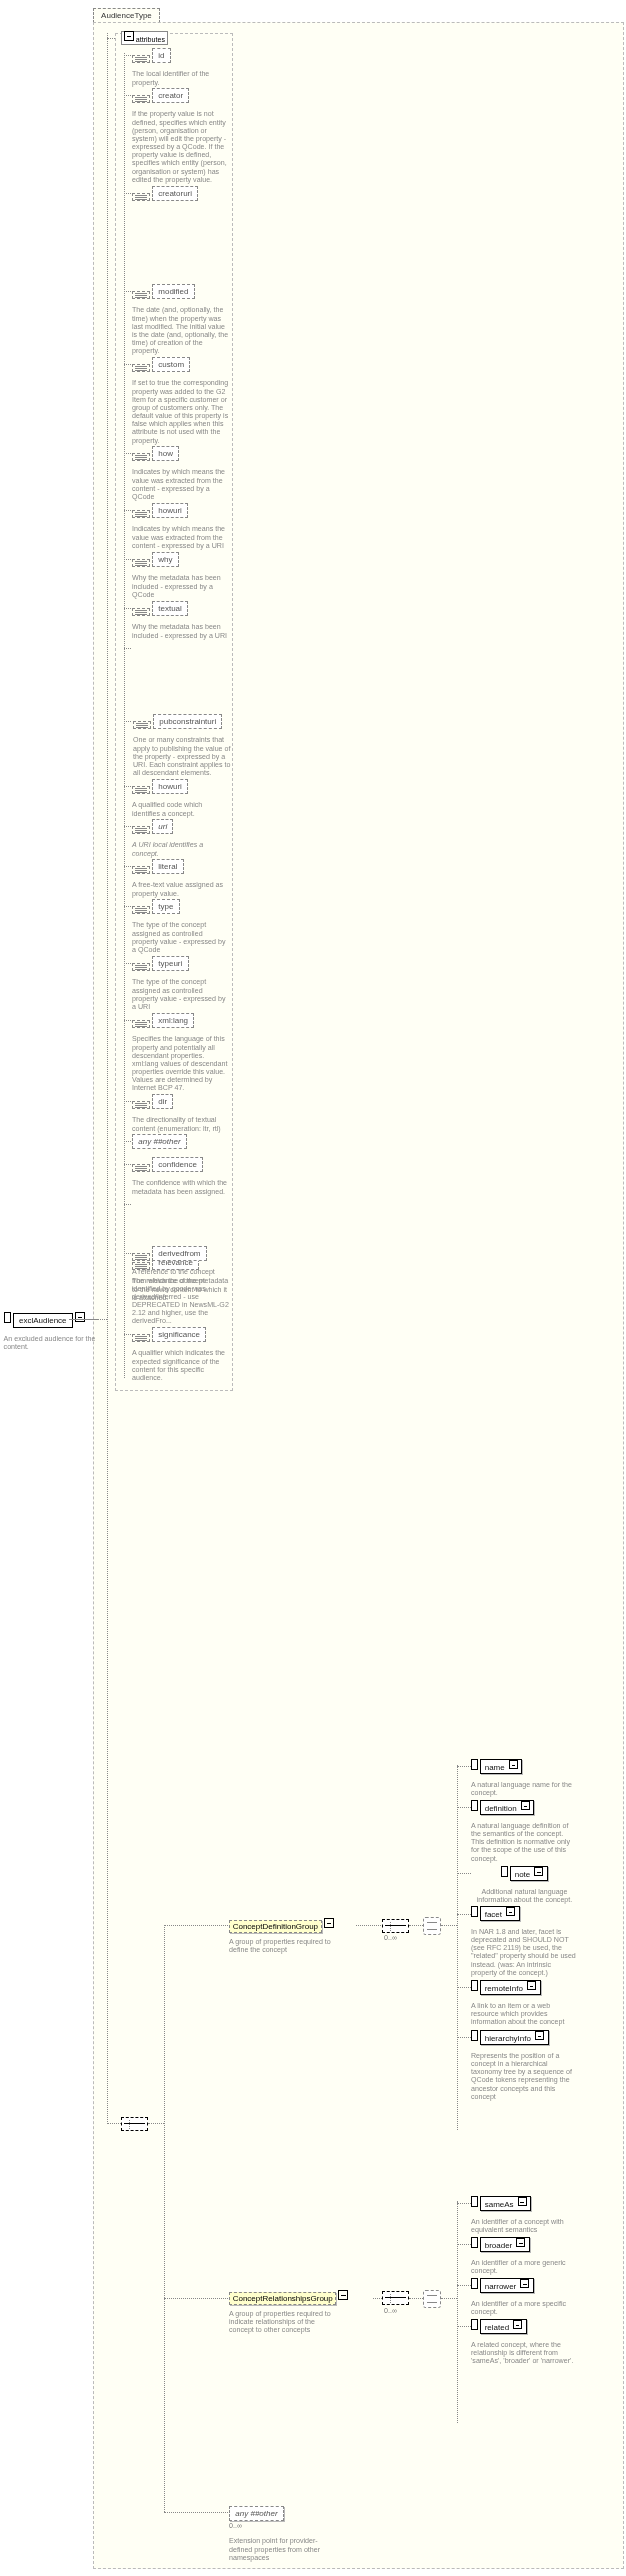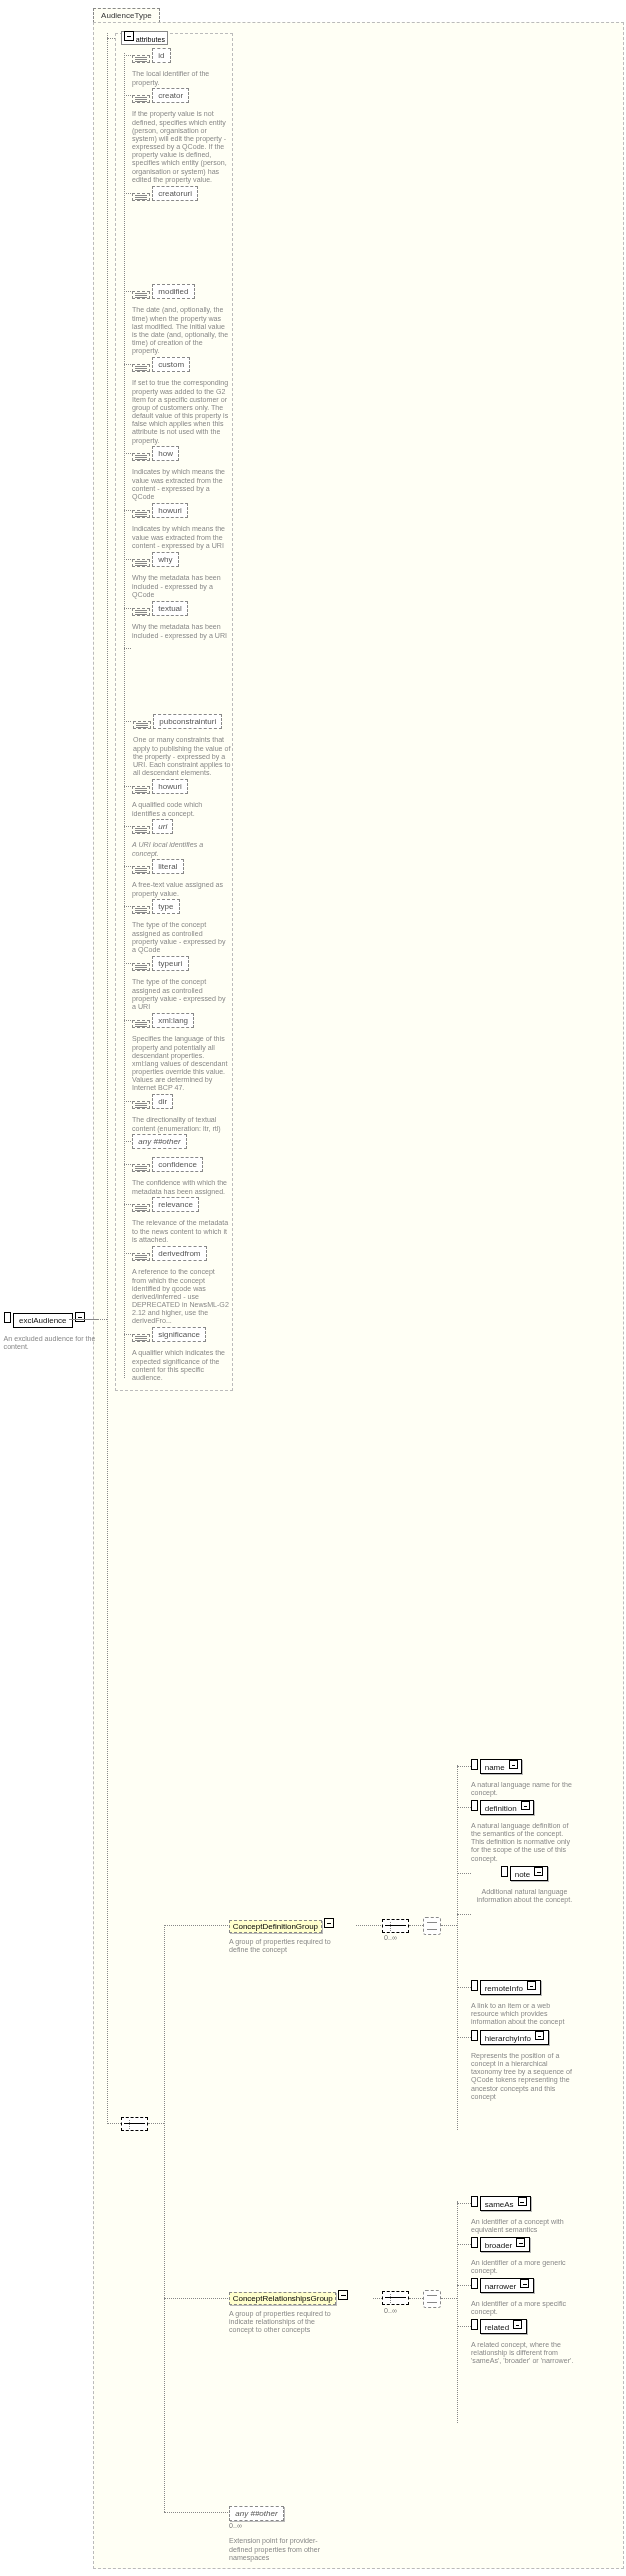--- a/index.html
+++ b/index.html
@@ -203,21 +203,21 @@
         <span></span>
       </span> <span class="box dashed">dir</span><div class="desc">The directionality of textual content (enumeration: ltr, rtl)</div></div>
     <div class="hline d" style="left: 124px; top: 1141px; width: 7.1px;"></div>
     <div class="hline d" style="left: 124px; top: 1164px; width: 7.1px;"></div>
     <div class="row" style="left: 132px; top: 1157px;"><span class="bars">
         <span></span>
         <span></span>
         <span></span>
       </span> <span class="box dashed">confidence</span><div class="desc">The confidence with which the metadata has been assigned.</div></div>
     <div class="hline d" style="left: 124px; top: 1204px; width: 7.1px;"></div>
-    <div class="row" style="left: 132px; top: 1197px;"><span class="bars">
+    <div class="row" style="left: 132px; top: 1255px;"><span class="bars">
         <span></span>
         <span></span>
         <span></span>
       </span> <span class="box dashed">relevance</span><div class="desc">The relevance of the metadata to the news content to which it is attached.</div></div>
     <div class="hline d" style="left: 124px; top: 1253px; width: 7.1px;"></div>
     <div class="row" style="left: 132px; top: 1246px;"><span class="bars">
         <span></span>
         <span></span>
         <span></span>
       </span> <span class="box dashed">derivedfrom</span><div class="desc">A reference to the concept from which the concept identified by qcode was derived/inferred - use DEPRECATED in NewsML-G2 2.12 and higher, use the derivedFro...</div></div>
@@ -227,20 +227,21 @@
         <span></span>
         <span></span>
       </span> <span class="box dashed">significance</span><div class="desc">A qualifier which indicates the expected significance of the content for this specific audience.</div></div>
     <div class="hline d" style="left: 457px; top: 1766px; width: 14.2px;"></div>
     <div class="row" style="left: 471px; top: 1759px;"><span class="flag"></span><span class="minibox stack-shadow">name <span class="exp"></span></span><div class="desc" style="max-width:107px">A natural language name for the concept.</div></div>
     <div class="hline d" style="left: 457px; top: 1807px; width: 14.2px;"></div>
     <div class="row" style="left: 471px; top: 1800px;"><span class="flag"></span><span class="minibox stack-shadow">definition <span class="exp"></span></span><div class="desc" style="max-width:107px">A natural language definition of the semantics of the concept. This definition is normative only for the scope of the use of this concept.</div></div>
     <div class="hline d" style="left: 457px; top: 1873px; width: 14.2px;"></div>
     <div class="row" style="left: 471px; top: 1866px; text-align: center;"><span class="flag"></span><span class="minibox stack-shadow">note <span class="exp"></span></span><div class="desc" style="max-width:107px">Additional natural language information about the concept.</div></div>
     <div class="hline d" style="left: 457px; top: 1914px; width: 14.2px;"></div>
+    <div class="row" style="left: 471px; top: 1906px;"><span class="flag"></span><span class="minibox stack-shadow">facet <span class="exp"></span></span><div class="desc" style="max-width:107px">In NAR 1.8 and later, facet is deprecated and SHOULD NOT (see RFC 2119) be used, the "related" property should be used instead. (was: An intrinsic property of the concept.)</div></div>
     <div class="hline d" style="left: 457px; top: 1987px; width: 14.2px;"></div>
     <div class="row" style="left: 471px; top: 1980px;"><span class="flag"></span><span class="minibox stack-shadow">remoteInfo <span class="exp"></span></span><div class="desc" style="max-width:107px">A link to an item or a web resource which provides information about the concept</div></div>
     <div class="hline d" style="left: 457px; top: 2037px; width: 14.2px;"></div>
     <div class="row" style="left: 471px; top: 2030px;"><span class="flag"></span><span class="minibox stack-shadow">hierarchyInfo <span class="exp"></span></span><div class="desc" style="max-width:107px">Represents the position of a concept in a hierarchical taxonomy tree by a sequence of QCode tokens representing the ancestor concepts and this concept</div></div>
     <div class="hline d" style="left: 457px; top: 2203px; width: 14.2px;"></div>
     <div class="row" style="left: 471px; top: 2196px;"><span class="flag"></span><span class="minibox stack-shadow">sameAs <span class="exp"></span></span><div class="desc" style="max-width:107px">An identifier of a concept with equivalent semantics</div></div>
     <div class="hline d" style="left: 457px; top: 2244px; width: 14.2px;"></div>
     <div class="row" style="left: 471px; top: 2237px;"><span class="flag"></span><span class="minibox stack-shadow">broader <span class="exp"></span></span><div class="desc" style="max-width:107px">An identifier of a more generic concept.</div></div>
     <div class="hline d" style="left: 457px; top: 2285px; width: 14.2px;"></div>
     <div class="row" style="left: 471px; top: 2278px;"><span class="flag"></span><span class="minibox stack-shadow">narrower <span class="exp"></span></span><div class="desc" style="max-width:107px">An identifier of a more specific concept.</div></div>

